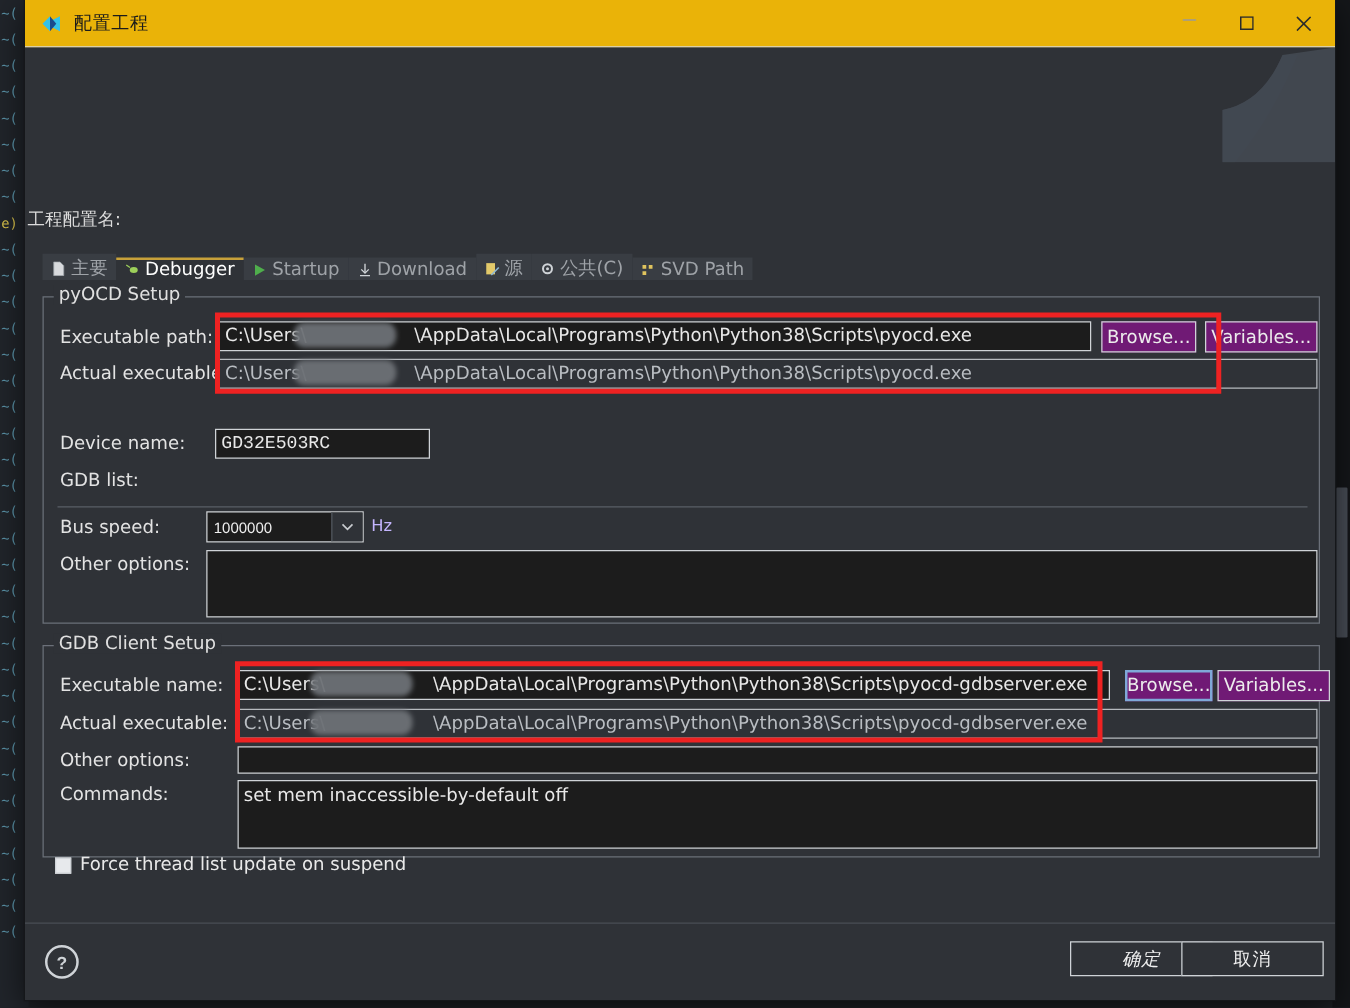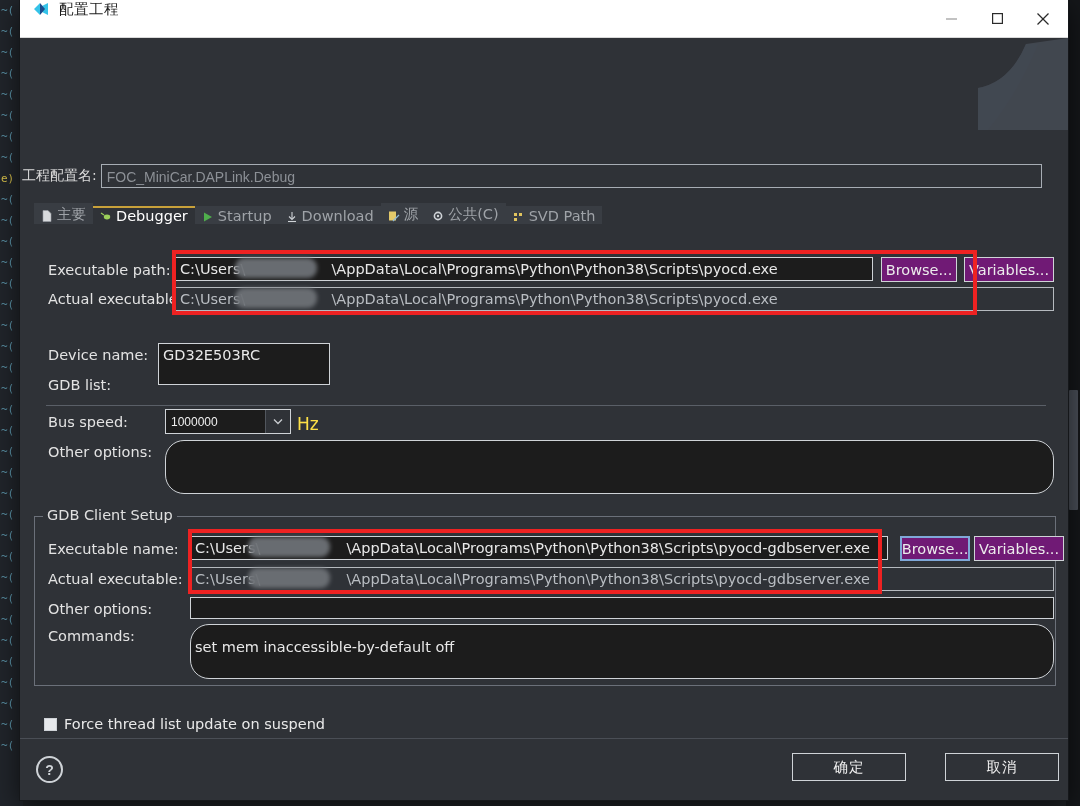--- a/index.html
+++ b/index.html
@@ -29,22 +29,22 @@
 
   
   #dialog{
     position:absolute;left:20px;top:0px;width:1048px;height:800px;
     background:#2f3237;
     box-shadow:0 0 0 1px #15171a, 0 6px 26px rgba(0,0,0,.65);
     overflow:hidden;
   }
   
   #titlebar{
-    position:relative;height:37px;background:#ffffff;
-    display:flex;
+    position:relative;height:37px;background:#eab308;
+    display:flex;align-items:center;
     border-bottom:1px solid #d9d9d9;
   }
   #titlebar .tb-icon{
     width:18px;height:18px;margin-left:12px;margin-right:9px;position:relative;flex:0 0 auto;
   }
   #titlebar .tb-title{
     font-size:14.5px;color:#1b1b1b;letter-spacing:.5px;
     font-family:"DejaVu Sans","Liberation Sans",sans-serif;
   }
   #titlebar .tb-spacer{flex:1 1 auto;}
@@ -101,21 +101,21 @@
     position:absolute;font-size:14.5px;color:#e3e3e3;white-space:nowrap;
     font-family:"DejaVu Sans","Liberation Sans",sans-serif;
   }
   .field{
     position:absolute;background:#1c1c1c;border:1px solid #cfd3d7;box-sizing:border-box;
     color:#e8e8e8;font-size:14.5px;padding:0 4px;overflow:hidden;white-space:nowrap;
     font-family:"DejaVu Sans","Liberation Sans",sans-serif;
   }
   .field.ro{background:#2f3237;color:#b9bdc2;border:1px solid #b6babf;}
   .field.line{line-height:22px;}
-  .field.multi{white-space:pre-wrap;padding-top:12px;border-radius:19px;}
+  .field.multi{white-space:pre-wrap;padding-top:2px;}
   .redact{
     position:absolute;background:#6d7176;border-radius:9px;filter:blur(2.2px);opacity:.95;
   }
   .btn{
     position:absolute;background:#701a75;border:1px solid #cfd3d7;box-sizing:border-box;
     color:#ececec;font-size:14.5px;display:flex;align-items:center;justify-content:center;
     font-family:"DejaVu Sans","Liberation Sans",sans-serif;
   }
   .btn.focus{border:2px solid #7fa8d8;}
   .hint{
@@ -125,21 +125,21 @@
   .hint a{color:#6cb6d9;text-decoration:underline;}
   .combo{
     position:absolute;background:#1c1c1c;border:1px solid #cfd3d7;box-sizing:border-box;
     display:flex;align-items:center;
   }
   .combo .cval{flex:1 1 auto;color:#efefef;font-size:12px;padding-left:5px;overflow:hidden;white-space:nowrap;}
   .combo .carrow{
     width:24px;height:100%;display:flex;align-items:center;justify-content:center;
     background:#2f3237;border-left:1px solid #51565d;color:#c9ccd0;font-size:10px;
   }
-  .unit{position:absolute;font-size:17px;color:#fde047;font-family:"DejaVu Sans","Liberation Sans",sans-serif;}
+  .unit{position:absolute;font-size:13px;color:#c4b5fd;font-family:"DejaVu Sans","Liberation Sans",sans-serif;}
 
   
   .redbox{position:absolute;border:4px solid #ee2222;box-sizing:border-box;pointer-events:none;}
 
   
   .cbrow{position:absolute;display:flex;align-items:center;gap:7px;}
   .cbrow .box{width:13px;height:13px;background:#e7e9ec;border:1px solid #cfd3d7;box-sizing:border-box;}
   .cbrow .cbl{font-size:14.5px;color:#e9e9e9;white-space:nowrap;font-family:"DejaVu Sans","Liberation Sans",sans-serif;}
 
   
@@ -238,21 +238,20 @@
     <div id="watermark">
       <svg width="120" height="92" viewBox="0 0 120 92">
         <path d="M30 92 L30 50 Q62 44 78 6 L120 0 L120 92 Z" fill="#9fb0c9" opacity="0.55"></path>
         <path d="M30 92 L30 50 Q62 44 78 6 L90 6 Q72 52 40 92 Z" fill="#6d7c92" opacity="0.6"></path>
       </svg>
     </div>
 
 
     <div class="cfgrow">
       <span class="lbl">工程配置名:</span>
-      <span class="fld">FOC_MiniCar.DAPLink.Debug</span>
     </div>
 
     <div id="tabs">
       <div class="tab">
         <span class="ti">
           <svg width="12" height="12" viewBox="0 0 12 12">
               <path d="M2 0.5h5l3 3v8H2z" fill="#d8dadd" stroke="#9aa0a6" stroke-width=".6"></path>
             </svg>
         </span>
         <span>主要</span>
@@ -308,40 +307,43 @@
               <rect x="1" y="2" width="3" height="3" fill="#e0c45e"></rect>
               <rect x="6" y="2" width="3" height="3" fill="#e0c45e"></rect>
               <rect x="1" y="7" width="3" height="3" fill="#e0c45e"></rect>
             </svg>
         </span>
         <span>SVD Path</span>
       </div>
       <div class="tabfill"></div>
     </div>
 
+    <div class="group" style="left:14px;top:199px;width:1020px;height:260px;">
+      <span class="gtitle">pyOCD Setup</span>
+    </div>
 
     <span class="lab" style="left:28px;top:224px;">Executable path:</span>
     <div class="field line" style="left:155px;top:219px;width:698px;height:24px;">
       <span>C:\Users\</span><span style="display:inline-block;width:86px;"></span><span>\AppData\Local\Programs\Python\Python38\Scripts\pyocd.exe</span>
     </div>
     <div class="redact" style="left:215px;top:220px;width:82px;height:20px;"></div>
     <div class="btn" style="left:861px;top:219px;width:76px;height:25px;">Browse...</div>
     <div class="btn" style="left:944px;top:219px;width:90px;height:25px;">Variables...</div>
 
     <span class="lab" style="left:28px;top:253px;">Actual executable:</span>
     <div class="field ro line" style="left:155px;top:249px;width:879px;height:24px;color:#b9bdc2;">
       <span>C:\Users\</span><span style="display:inline-block;width:86px;"></span><span>\AppData\Local\Programs\Python\Python38\Scripts\pyocd.exe</span>
     </div>
     <div class="redact" style="left:215px;top:250px;width:82px;height:20px;"></div>
 
     <div class="redbox" style="left:152px;top:212px;width:805px;height:65px;"></div>
 
 
     <span class="lab" style="left:28px;top:309px;">Device name:</span>
-    <div class="field line" style="left:138px;top:305px;width:172px;height:42px;">GD32E503RC</div>
+    <div class="field line" style="left:152px;top:305px;width:172px;height:24px;font-family:Liberation Mono, monospace;">GD32E503RC</div>
 
     <span class="lab" style="left:28px;top:339px;">GDB list:</span>
 
     <div style="position:absolute;left:26px;top:367px;width:1000px;height:1px;background:#5a5f67;"></div>
 
     <span class="lab" style="left:28px;top:376px;">Bus speed:</span>
     <div class="combo" style="left:145px;top:371px;width:126px;height:25px;">
       <span class="cval">1000000</span>
       <span class="carrow">
         <svg width="10" height="7" viewBox="0 0 10 7">
@@ -373,25 +375,25 @@
     <div class="redact" style="left:228px;top:530px;width:82px;height:20px;"></div>
 
     <div class="redbox" style="left:168px;top:491px;width:694px;height:65px;"></div>
 
     <span class="lab" style="left:28px;top:563px;">Other options:</span>
     <div class="field line" style="left:170px;top:559px;width:864px;height:22px;"></div>
 
     <span class="lab" style="left:28px;top:590px;">Commands:</span>
     <div class="field multi" style="left:170px;top:586px;width:864px;height:55px;line-height:20px;">set mem inaccessible-by-default off</div>
 
-    <div class="cbrow" style="left:24px;top:646px;margin-top:32px;">
+    <div class="cbrow" style="left:24px;top:646px;">
       <span class="box"></span>
       <span class="cbl">Force thread list update on suspend</span>
     </div>
 
     <div id="footer">
       <div id="helpicon">?</div>
-      <div class="footbtn" style="left:772px;width:114px;">确定</div>
+      <div class="footbtn" style="left:836px;width:114px;font-style:italic;">确定</div>
       <div class="footbtn" style="left:925px;width:114px;">取消</div>
     </div>
 
   </div>
 </div>
 
 </body></html>

